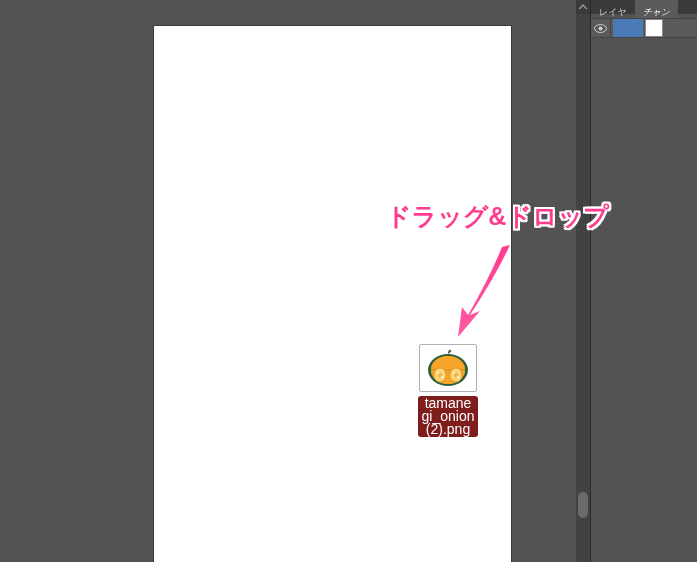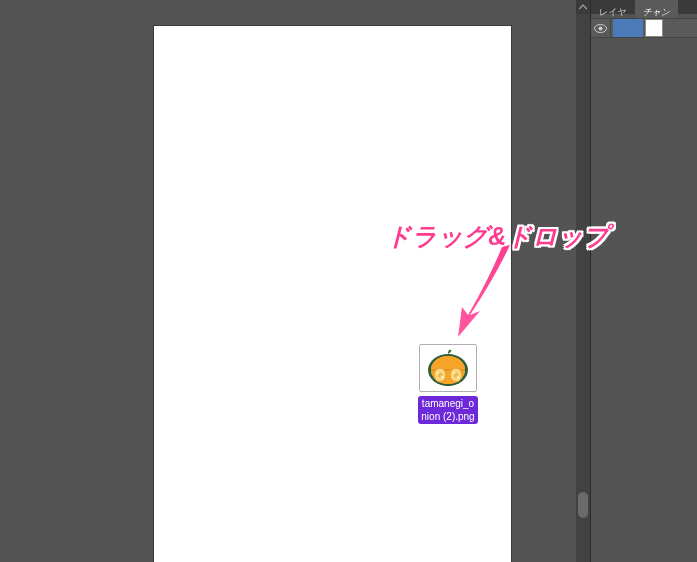--- a/index.html
+++ b/index.html
@@ -147,23 +147,23 @@
       background: #ffffff;
       border: 1px solid #b0b0b0;
       border-radius: 2px;
       display: flex;
       align-items: center;
       justify-content: center;
       padding: 3px;
     }
     .file-label {
       margin-top: 4px;
-      background: #6d28d9;
+      background: #7f1d1d;
       color: #ffffff;
-      font-size: 10px;
+      font-size: 14px;
       line-height: 13px;
       padding: 1px 3px;
       border-radius: 3px;
       text-align: center;
       max-width: 80px;
       word-break: break-all;
     }
     .annotation-text {
       position: absolute;
       left: 386px;
@@ -174,22 +174,20 @@
       text-shadow: 
         -2px -2px 0 #fff,
         2px -2px 0 #fff,
         -2px 2px 0 #fff,
         2px 2px 0 #fff,
         -2px 0 0 #fff,
         2px 0 0 #fff,
         0 -2px 0 #fff,
         0 2px 0 #fff;
       white-space: nowrap;
-      font-style: italic;
-      margin-top: 20px;
     }
     .arrow {
       position: absolute;
       left: 440px;
       top: 237px;
       width: 90px;
       height: 110px;
       pointer-events: none;
     }
   </style>

